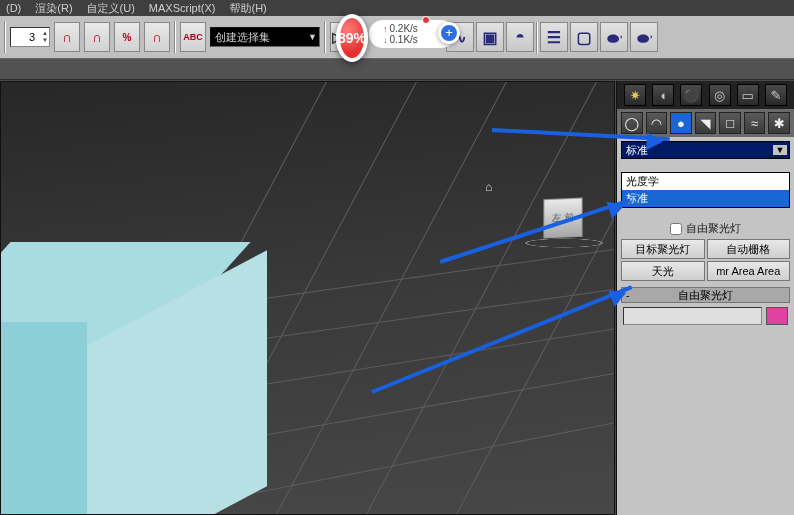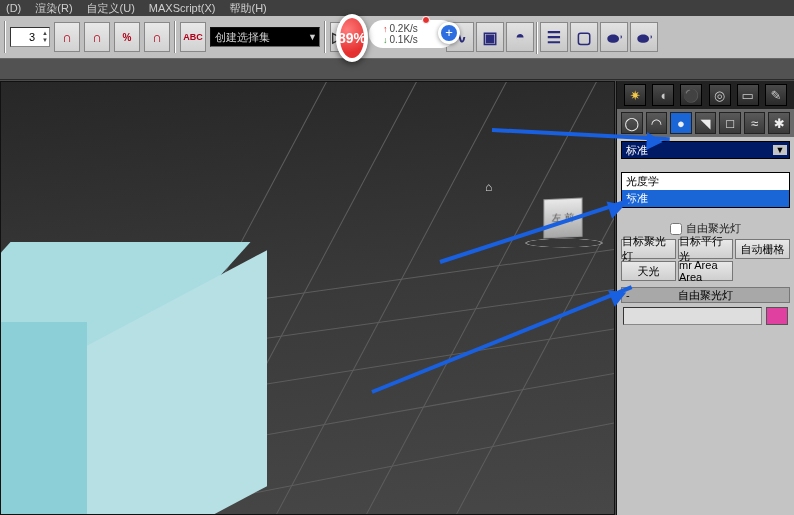--- a/index.html
+++ b/index.html
@@ -68,21 +68,21 @@
 
   .type-combo { margin: 4px; height: 18px; background: #001a66; color: #fff; font-size: 11px; border: 1px solid #000; padding: 0 14px 0 4px; position: relative; display: flex; align-items: center; }
   .type-combo::after { content: "\25BC"; position: absolute; right: 2px; font-size: 9px; background: #c4c4c4; color: #000; width: 14px; text-align: center; }
   .type-drop { margin: 13px 4px; border: 1px solid #000; background: #fff; font-size: 11px; }
   .type-drop .opt { padding: 1px 4px; color: #000; }
   .type-drop .opt.sel { background: #1a66d6; color: #fff; }
 
   .autogrid-row { display: flex; align-items: center; justify-content: center; gap: 4px; font-size: 11px; color: #222; margin: 3px 0; }
   .autogrid-row input { width: 12px; height: 12px; }
 
-  .btn-grid { display: grid; grid-template-columns: 1fr 1fr 1fr; gap: 2px; margin: 0 4px; }
+  .btn-grid { display: grid; grid-template-columns: 1fr 1fr; gap: 2px; margin: 0 4px; }
   .light-btn { height: 20px; font-size: 11px; background: linear-gradient(#e8e8e8,#cfcfcf); border: 1px solid #777; display: flex; align-items: center; justify-content: center; cursor: default; }
 
   .rollout-head { margin: 6px 4px 4px; height: 16px; background: #a8a8a8; border: 1px solid #777; font-size: 11px; color: #000; display: flex; align-items: center; position: relative; }
   .rollout-head .minus { position: absolute; left: 4px; }
   .rollout-head .rh-label { margin: 0 auto; }
   .swatch-row { display: flex; align-items: center; gap: 4px; margin: 0 6px; }
   .swatch-input { flex: 1; height: 18px; background: #dedede; border: 1px inset #888; }
   .swatch-color { width: 22px; height: 18px; background: #e040a0; border: 1px solid #555; }
 
   
@@ -216,21 +216,20 @@
     <div class="opt sel">标准</div>
   </div>
 
   <div class="autogrid-row">
     <input type="checkbox" style="">
     <span>自由聚光灯</span>
   </div>
 
   <div class="btn-grid">
     <div class="light-btn">目标聚光灯</div>
-    <div class="light-btn">目标平行光</div>
     <div class="light-btn">自动栅格</div>
     <div class="light-btn">天光</div>
     <div class="light-btn">mr Area Area</div>
   </div>
 
   <div class="rollout-head">
     <span class="minus">-</span>
     <span class="rh-label">自由聚光灯</span>
   </div>
   <div class="swatch-row">

